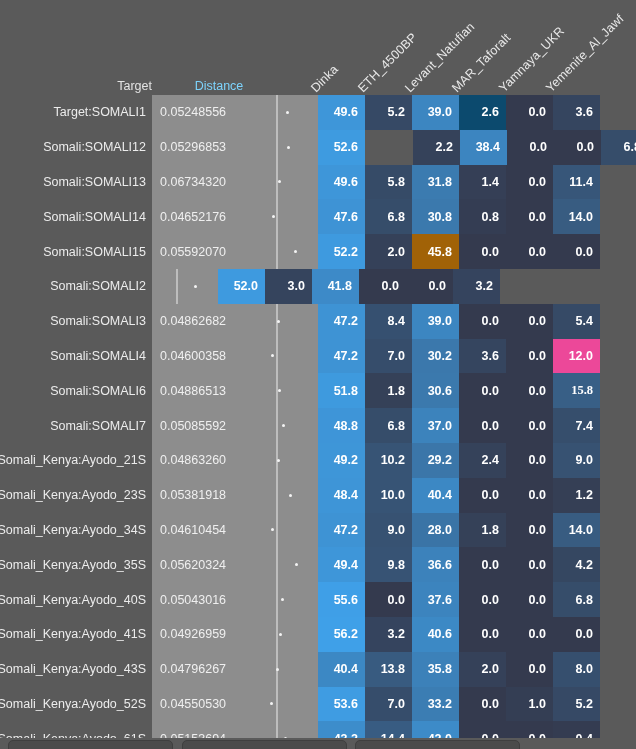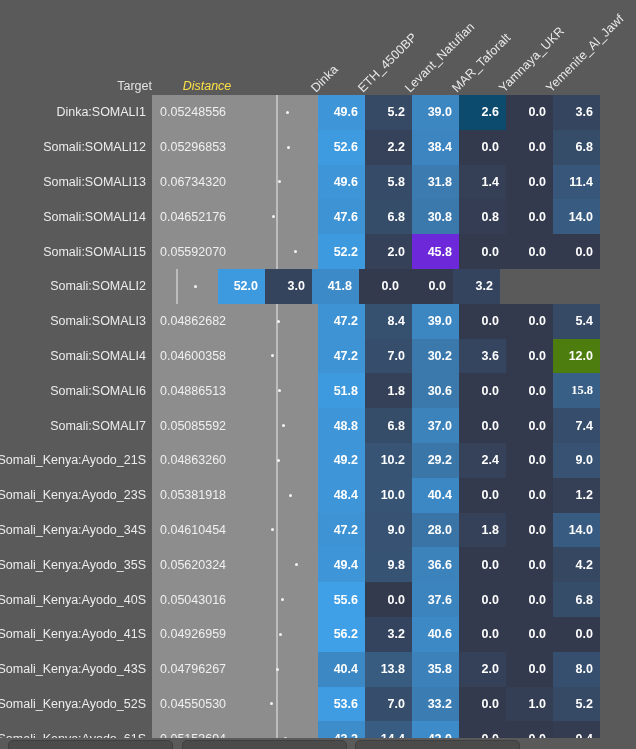--- a/index.html
+++ b/index.html
@@ -40,27 +40,26 @@
     position: absolute;
     left: 0;
     top: 79px;
     width: 152px;
     text-align: right;
     color: #e3e3e3;
     font-size: 12.5px;
   }
   #distance-head {
     position: absolute;
-    left: 146px;
+    left: 158px;
     top: 79px;
     width: 122px;
     text-align: center;
-    color: #fde047;
-    font-size: 12.5px;
-    font-style: italic;
+    color: #7dd3fc;
+    font-size: 12.5px;
   }
 
   
   #grid {
     position: absolute;
     left: 0;
     top: 95px;
     width: 636px;
   }
   .row {
@@ -171,21 +170,21 @@
         <div class="col-head-rot" style="left: 365px;">ETH_4500BP</div>
         <div class="col-head-rot" style="left: 412px;">Levant_Natufian</div>
         <div class="col-head-rot" style="left: 459px;">MAR_Taforalt</div>
         <div class="col-head-rot" style="left: 506px;">Yamnaya_UKR</div>
         <div class="col-head-rot" style="left: 553px;">Yemenite_Al_Jawf</div>
       </div>
   </div>
 
   <div id="grid">
       <div class="row">
-        <div class="cell-target">Dinka:SOMALI1</div>
+        <div class="cell-target">Target:SOMALI1</div>
         <div class="cell-distance">0.05248556</div>
         <div class="cell-strip">
           <div class="strip-axis"></div>
           <div class="strip-dot" style="left: 34.184px;"></div>
         </div>
         <div class="cell-gap"></div>
         <div class="cell-val" style="background: rgb(62, 150, 217);">49.6</div>
         <div class="cell-val" style="background: rgb(54, 73, 101);">5.2</div>
         <div class="cell-val" style="background: rgb(60, 134, 193);">39.0</div>
         <div class="cell-val" style="background: #0c4a6e;">2.6</div>
@@ -195,21 +194,21 @@
       </div>
       <div class="row">
         <div class="cell-target">Somali:SOMALI12</div>
         <div class="cell-distance">0.05296853</div>
         <div class="cell-strip">
           <div class="strip-axis"></div>
           <div class="strip-dot" style="left: 35.284px;"></div>
         </div>
         <div class="cell-gap"></div>
         <div class="cell-val" style="background: rgb(62, 155, 224);">52.6</div>
-        <div class="cell-val" style="background: rgb(53, 66, 90);">2.2</div>
+        <div class="cell-val" style="background: rgb(53, 66, 90); margin-left: 48px;">2.2</div>
         <div class="cell-val" style="background: rgb(60, 133, 192);">38.4</div>
         <div class="cell-val" style="background: rgb(52, 58, 78);">0.0</div>
         <div class="cell-val" style="background: rgb(52, 58, 78);">0.0</div>
         <div class="cell-val" style="background: rgb(54, 77, 106);">6.8</div>
         <div class="row-tail"></div>
       </div>
       <div class="row">
         <div class="cell-target">Somali:SOMALI13</div>
         <div class="cell-distance">0.06734320</div>
         <div class="cell-strip">
@@ -244,21 +243,21 @@
       <div class="row">
         <div class="cell-target">Somali:SOMALI15</div>
         <div class="cell-distance">0.05592070</div>
         <div class="cell-strip">
           <div class="strip-axis"></div>
           <div class="strip-dot" style="left: 42.104px;"></div>
         </div>
         <div class="cell-gap"></div>
         <div class="cell-val" style="background: rgb(62, 154, 223);">52.2</div>
         <div class="cell-val" style="background: rgb(53, 65, 89);">2.0</div>
-        <div class="cell-val" style="background: #6d28d9; padding-left: 39px;">45.8</div>
+        <div class="cell-val" style="background: #a16207; padding-left: 39px;">45.8</div>
         <div class="cell-val" style="background: rgb(52, 58, 78);">0.0</div>
         <div class="cell-val" style="background: rgb(52, 58, 78);">0.0</div>
         <div class="cell-val" style="background: rgb(52, 58, 78);">0.0</div>
         <div class="row-tail"></div>
       </div>
       <div class="row">
         <div class="cell-target">Somali:SOMALI2</div>
         <div class="cell-strip">
           <div class="strip-axis"></div>
           <div class="strip-dot" style="left: 41.664px;"></div>
@@ -294,21 +293,21 @@
         <div class="cell-strip">
           <div class="strip-axis"></div>
           <div class="strip-dot" style="left: 19.136px;"></div>
         </div>
         <div class="cell-gap"></div>
         <div class="cell-val" style="background: rgb(62, 147, 212);">47.2</div>
         <div class="cell-val" style="background: rgb(54, 77, 107);">7.0</div>
         <div class="cell-val" style="background: rgb(59, 120, 172);">30.2</div>
         <div class="cell-val" style="background: rgb(53, 69, 95);">3.6</div>
         <div class="cell-val" style="background: rgb(52, 58, 78);">0.0</div>
-        <div class="cell-val" style="background: #4d7c0f;">12.0</div>
+        <div class="cell-val" style="background: #ec4899;">12.0</div>
         <div class="row-tail"></div>
       </div>
       <div class="row">
         <div class="cell-target">Somali:SOMALI6</div>
         <div class="cell-distance">0.04886513</div>
         <div class="cell-strip">
           <div class="strip-axis"></div>
           <div class="strip-dot" style="left: 25.78px;"></div>
         </div>
         <div class="cell-gap"></div>

